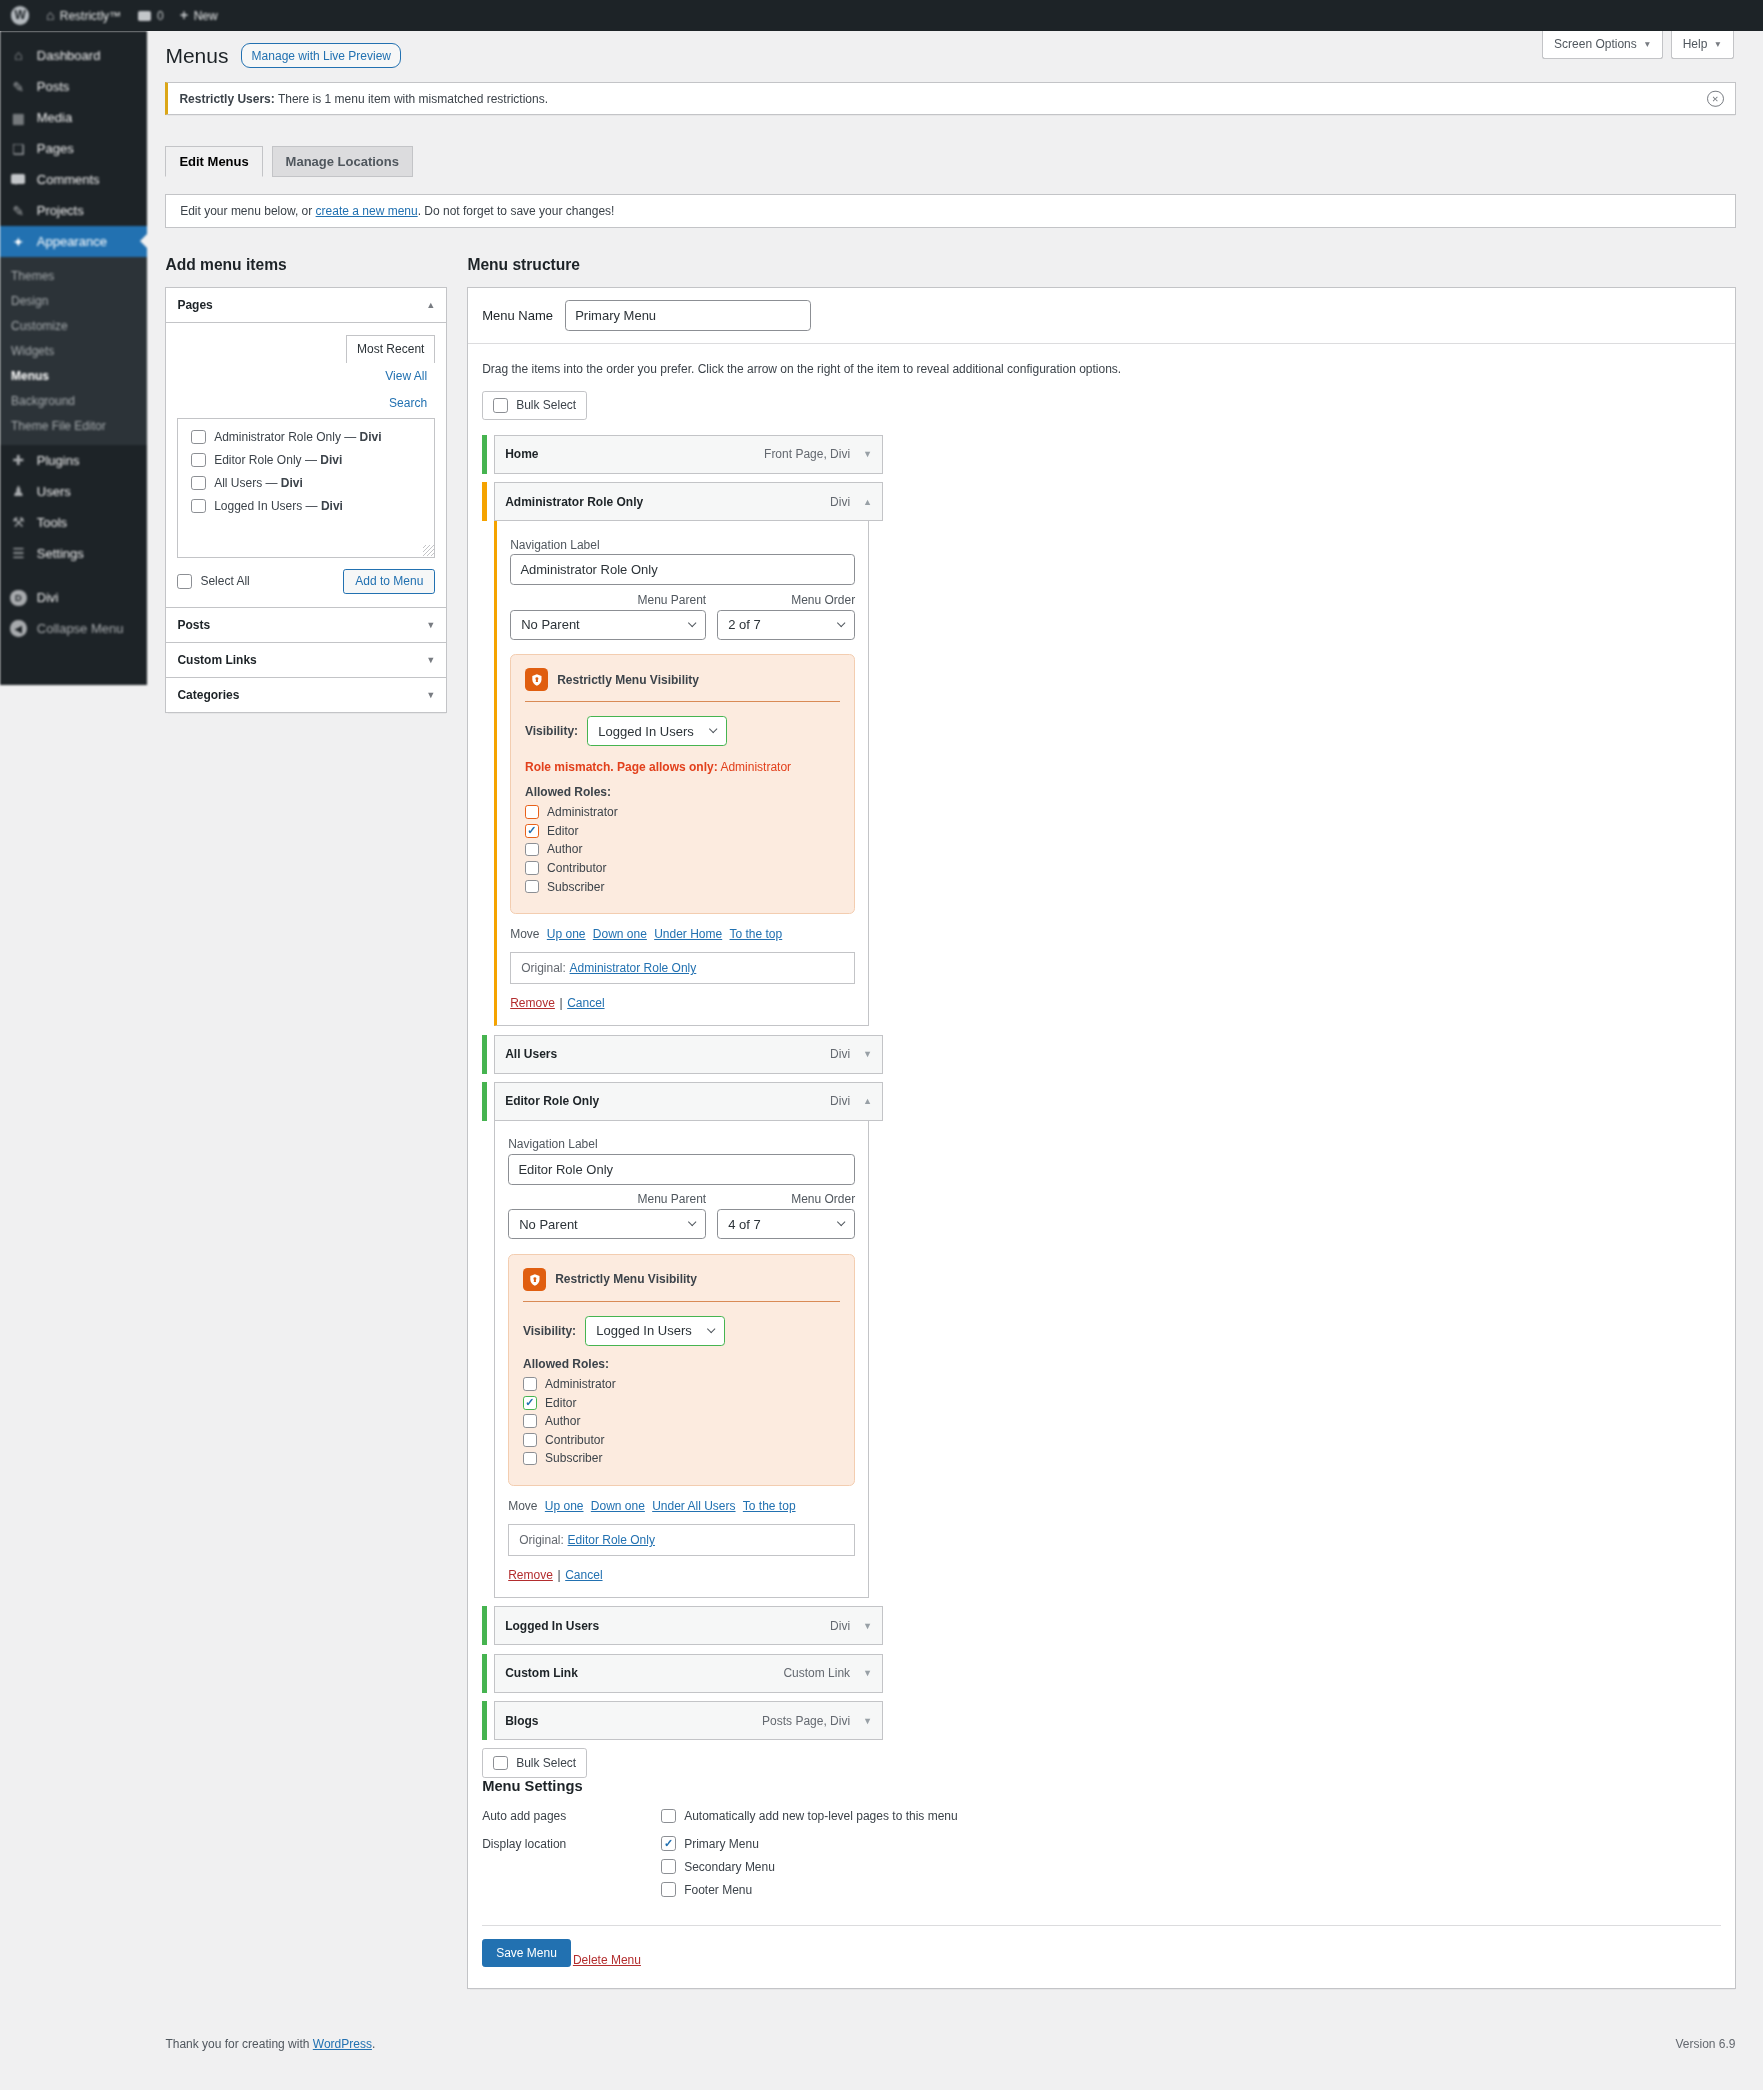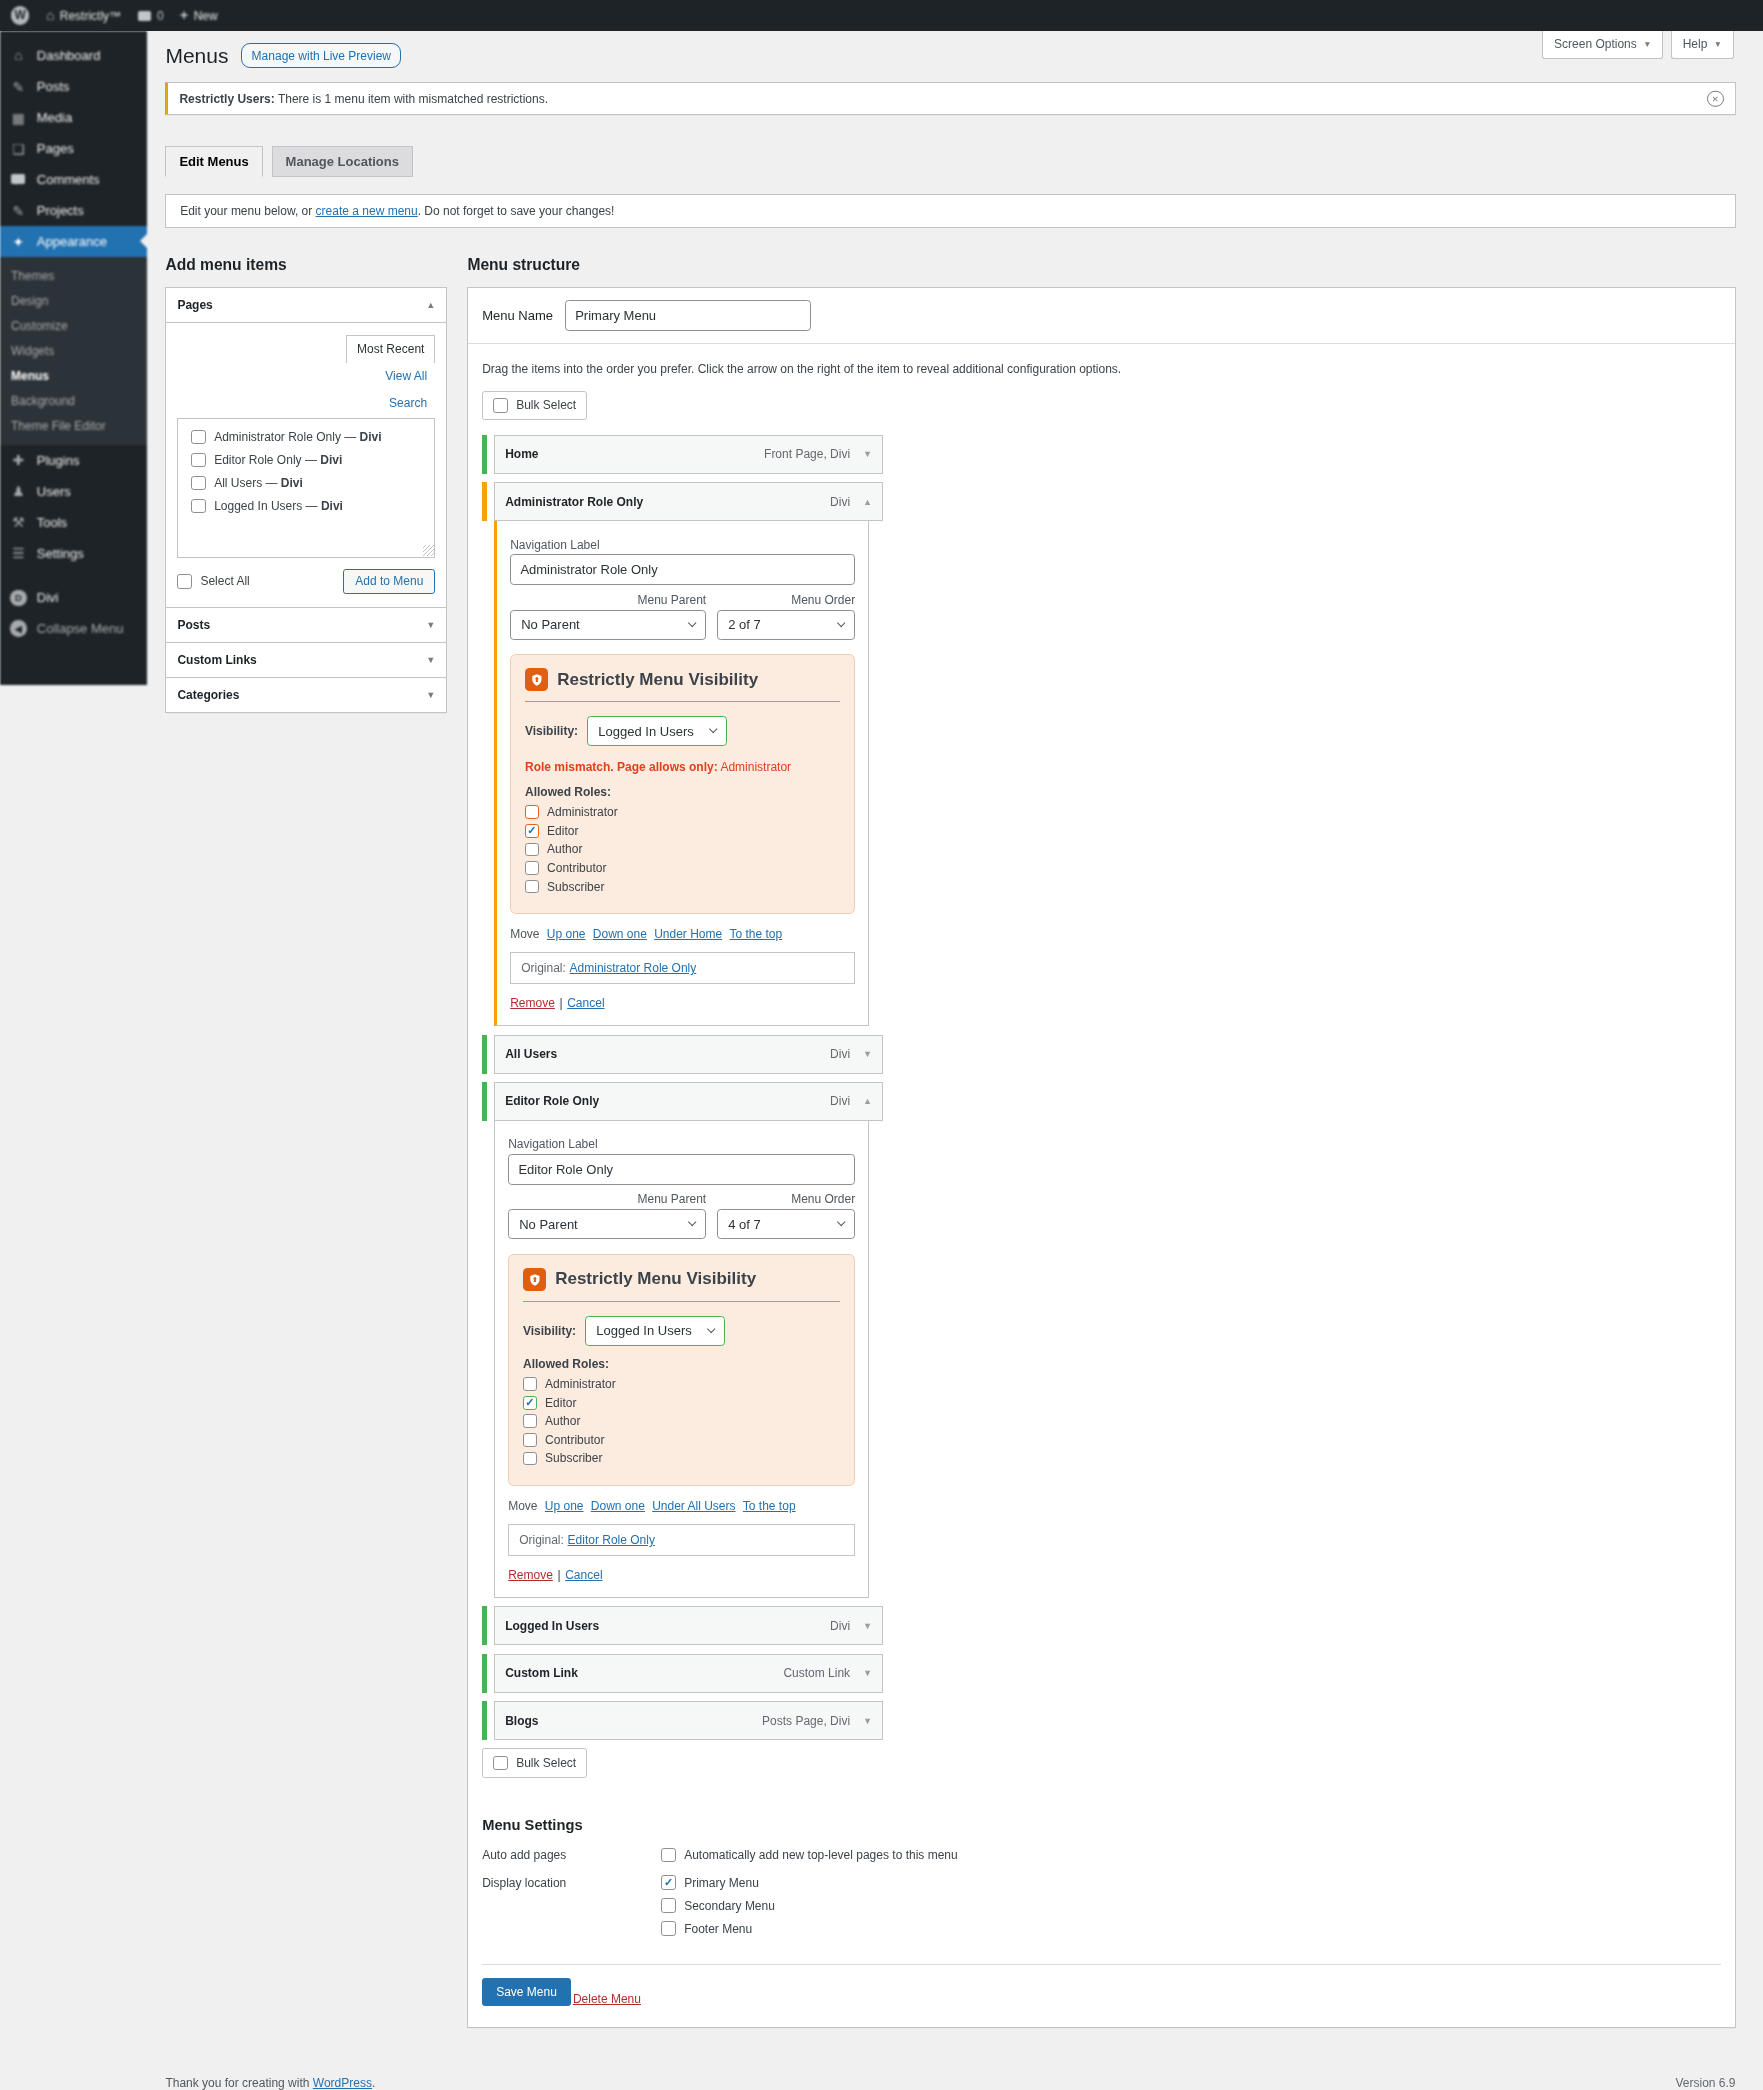--- a/index.html
+++ b/index.html
@@ -214,42 +214,42 @@
 
   .restrictly-box {
     margin:14.7px 0 5.5px; background:#fcebdf; border:0.9px solid #f3cdb0; border-radius:5.5px;
     padding:13px 13.8px 14.7px;
   }
   .rb-head { display:flex; align-items:center; gap:9.2px; }
   .shield {
     width:23px; height:23px; border-radius:4.6px; background:#e05e10;
     display:flex; align-items:center; justify-content:center; flex:none;
   }
-  .rb-title { font-weight:bold; font-size:17px; color:#3c434a; }
+  .rb-title { font-weight:bold; font-size:12px; color:#3c434a; }
   .rb-divider { border-top:0.9px solid #d98a55; margin:10px 0 13.8px; }
   .vis-row { display:flex; align-items:center; gap:9.2px; }
   .vis-label { font-weight:bold; color:#3c434a; }
   .vis-row .select { width:140px; }
   .mismatch { margin:13.8px 0 3.7px; color:#e2401c; font-size:12px; }
   .mismatch strong { font-weight:bold; }
   .roles-label { font-weight:bold; color:#3c434a; margin:11px 0 6.4px; }
   .role-row { display:flex; align-items:center; gap:8.3px; margin:4.6px 0; cursor:pointer; }
   .role-row .cb { width:13.8px; height:13.8px; }
 
   .move-row { margin:13px 0 11px; color:#50575e; }
   .move-row a { color:#2271b1; text-decoration:underline; margin-left:7.3px; }
   .original-box { border:0.9px solid #c3c4c7; padding:8.3px 10px; color:#646970; }
   .original-box a { color:#2271b1; text-decoration:underline; margin-left:3.7px; }
   .rc-row { margin:12px 0 1.8px; }
   .rc-row .remove { color:#b32d2e; text-decoration:underline; }
   .rc-row .sep { color:#3c434a; margin:0 4.6px; }
   .rc-row .cancel { color:#2271b1; text-decoration:underline; }
 
   
-  .menu-settings { margin-top:39px; }
+  .menu-settings { }
   .menu-settings h3 { font-size:14.7px; font-weight:600; color:#1d2327; margin:0 0 14.7px; }
   .ms-row { display:flex; margin:13px 0; }
   .ms-label { width:179px; flex:none; color:#3c434a; padding-top:0.9px; }
   .ms-options { display:flex; flex-direction:column; gap:8.3px; }
   .ms-opt { display:flex; align-items:center; gap:8.3px; cursor:pointer; }
 
   .major-actions {
     margin-top:27.5px; border-top:0.9px solid #dcdcde; padding:13px 0 1.8px;
     display:flex; align-items:flex-end; gap:2px;
   }

